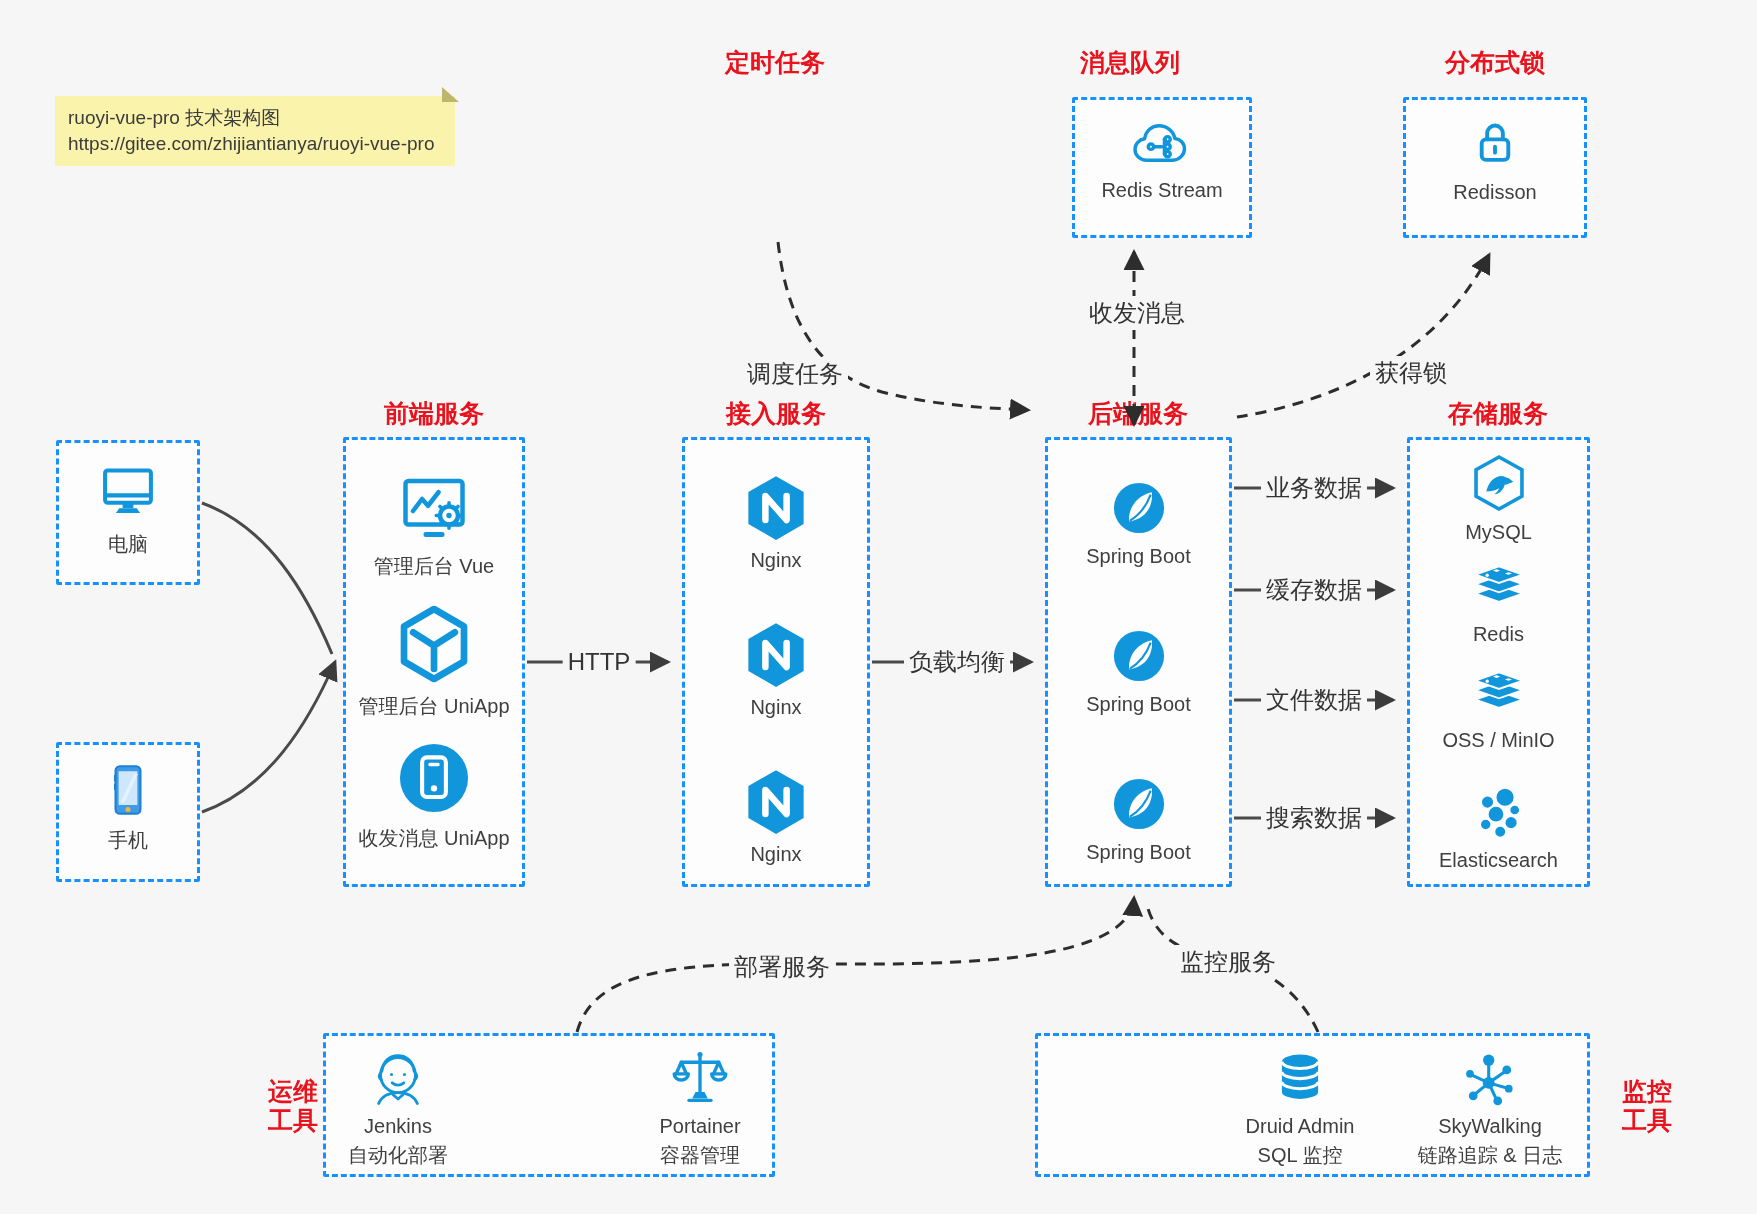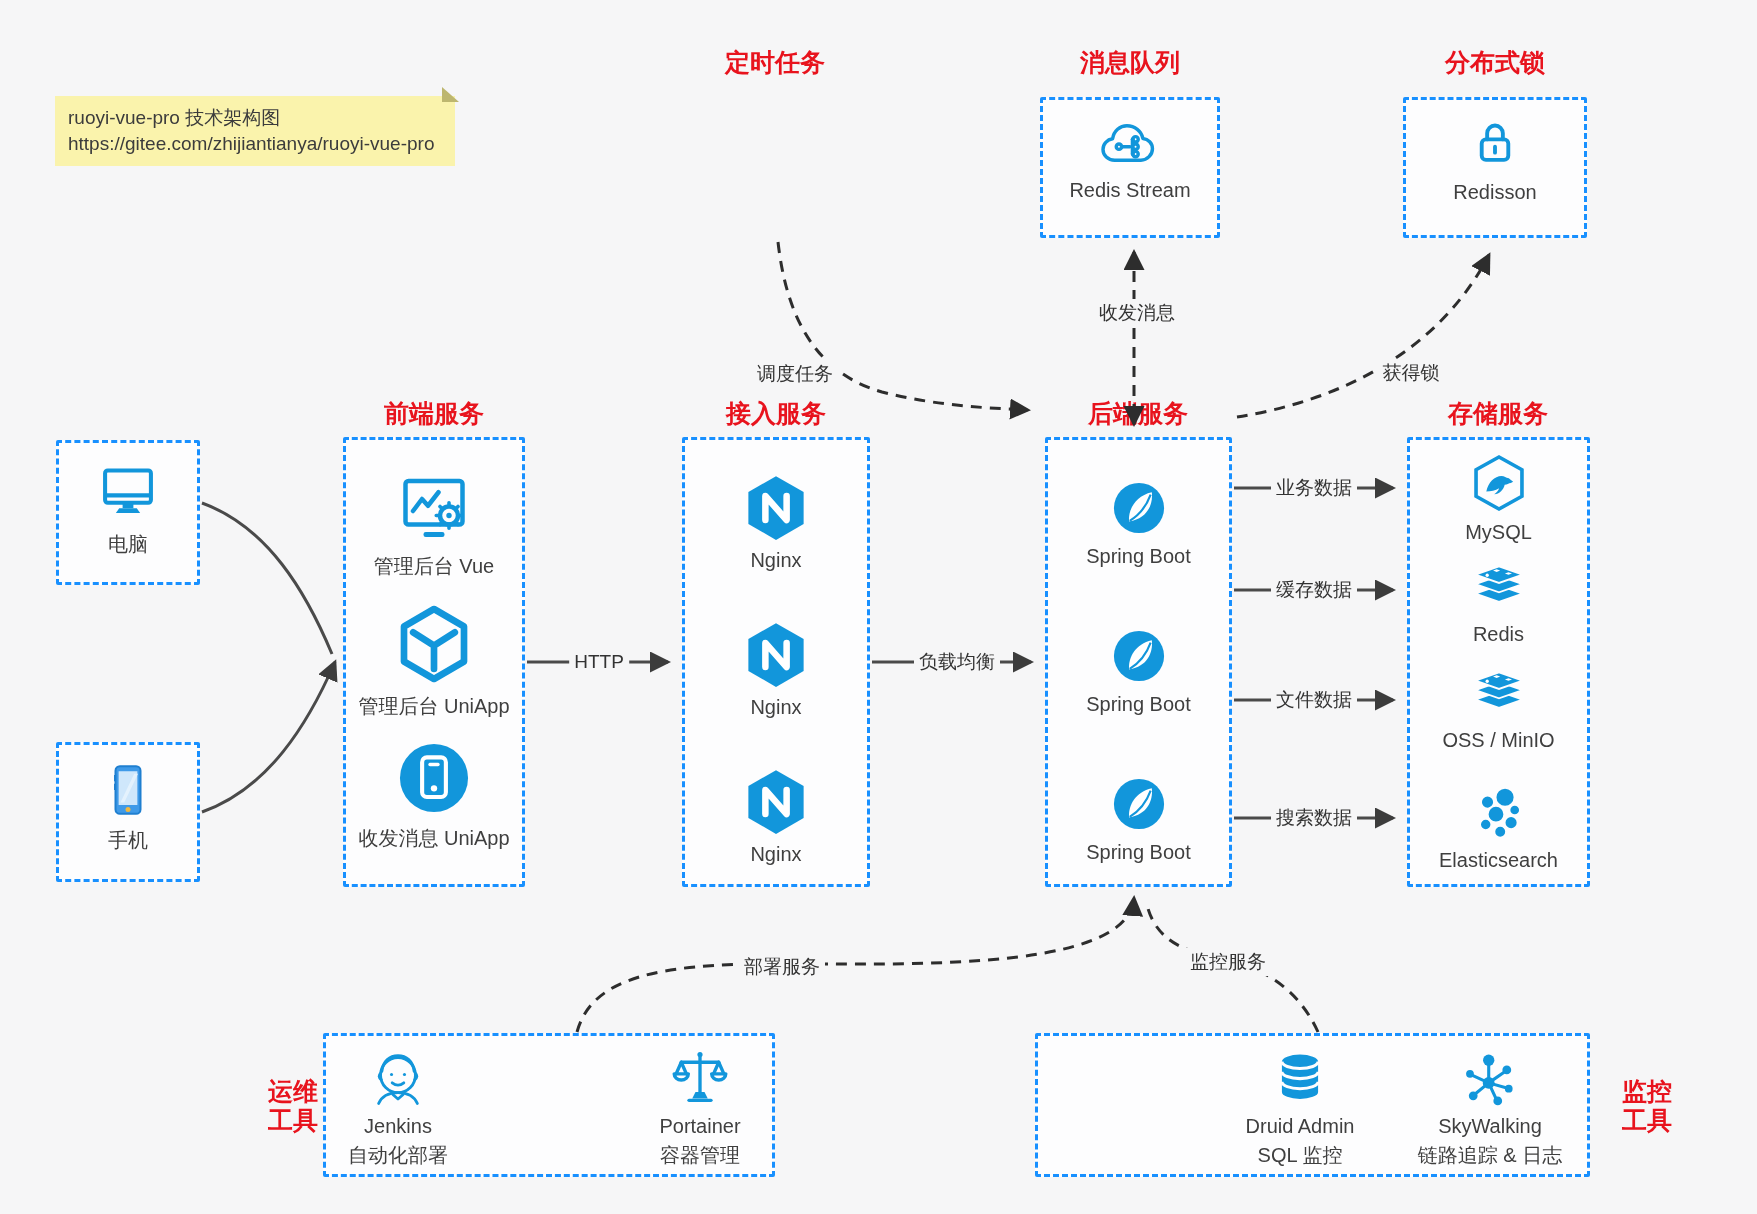--- a/index.html
+++ b/index.html
@@ -29,21 +29,21 @@
     align-items:center;text-align:center;z-index:2;
   }
   .lbl{font-size:20px;color:var(--ink);white-space:nowrap;line-height:25px;}
   .ic{display:block;line-height:0;}
   .ic svg{display:block;}
   .b-item{
     position:absolute;display:flex;flex-direction:column;align-items:center;
     text-align:center;z-index:2;
   }
   .edge-label{
-    position:absolute;transform:translate(-50%,-50%);font-size:19px;color:#333;
+    position:absolute;transform:translate(-50%,-50%);font-size:24px;color:#333;
     background:var(--bg);padding:1px 5px;white-space:nowrap;z-index:4;
   }
   #wires{position:absolute;left:0;top:0;z-index:3;pointer-events:none;}
   .note{
     position:absolute;left:55px;top:96px;width:400px;height:70px;
     background:#faf3ac;z-index:1;font-size:19px;color:#3c3c3c;line-height:26px;
     padding:9px 0 0 13px;box-sizing:border-box;
   }
   .note .fold{
     position:absolute;right:-4px;top:-9px;width:0;height:0;
@@ -60,21 +60,21 @@
     <div class="fold"></div>
     <div>ruoyi-vue-pro 技术架构图</div>
     <div>https://gitee.com/zhijiantianya/ruoyi-vue-pro</div>
   </div>
 
   <div class="red-title" style="left:775px;top:46px">定时任务</div>
   <div class="red-title" style="left:1130px;top:46px">消息队列</div>
   <div class="red-title" style="left:1495px;top:46px">分布式锁</div>
 
 
-  <div class="dash-box" style="left:1040px;top:97px;width:180px;height:141px">
+  <div class="dash-box" style="left:1072px;top:97px;width:180px;height:141px">
     <div class="item" style="top:16px;gap:8px">
       <span class="ic">
         <svg width="64" height="54" viewBox="0 0 52 44" fill="none" stroke="#1296db" stroke-width="2.8" stroke-linecap="round" stroke-linejoin="round">
           <path d="M13.5 36c-5.5 0-9.5-4-9.5-8.8 0-4.4 3.4-8 7.8-8.6C12.8 12 17.8 8 23.5 8c6.4 0 11.8 4.4 13 10.3 4.4.4 7.8 4 7.8 8.3 0 4.9-4.2 9.4-9.4 9.4z"></path>
           <circle cx="17" cy="25" r="2.2"></circle>
           <path d="M19.5 25h6.5"></path>
           <path d="M28 19v12"></path>
           <circle cx="30.5" cy="19" r="2.2"></circle>
             <circle cx="30.5" cy="25" r="2.2"></circle>
             <circle cx="30.5" cy="31" r="2.2"></circle>

